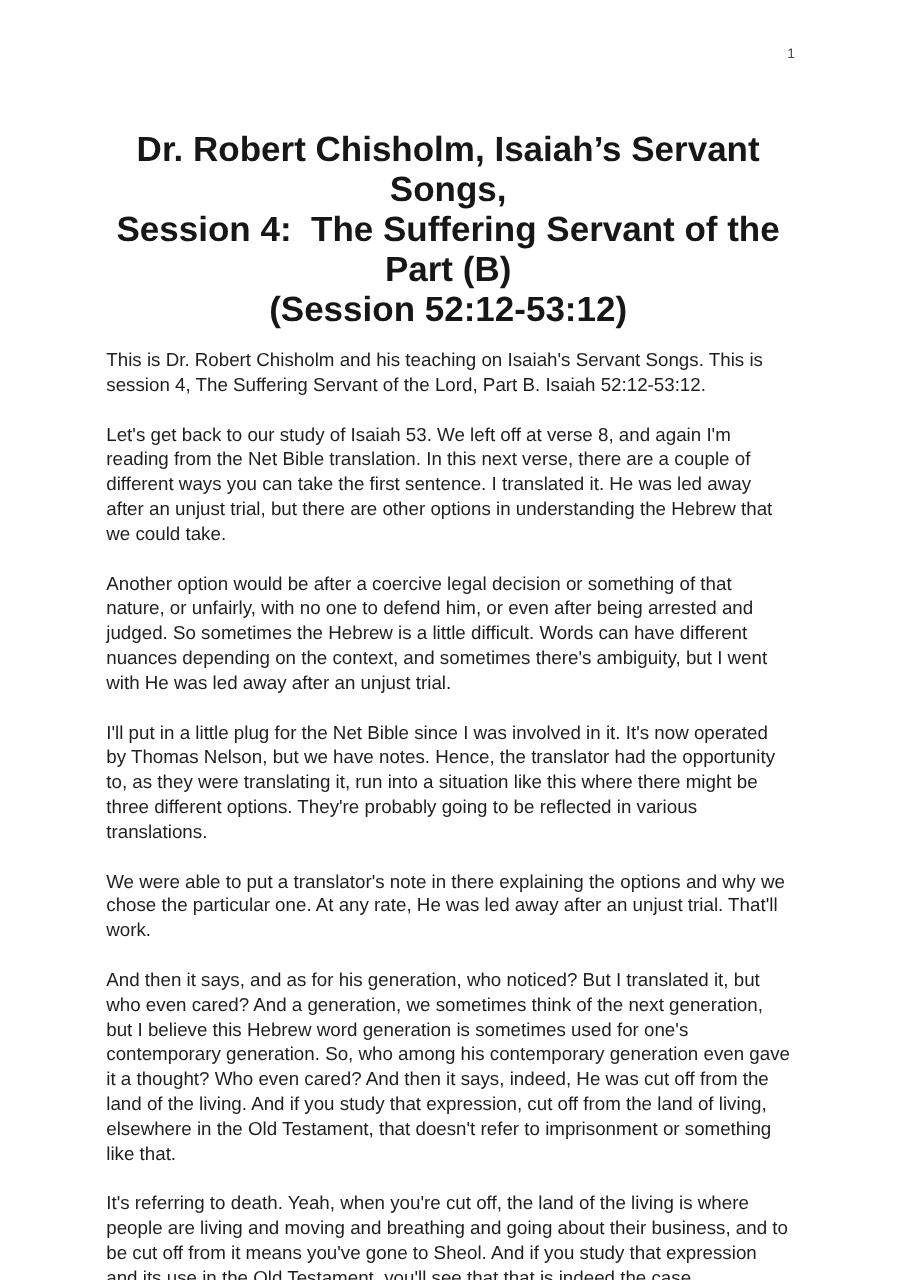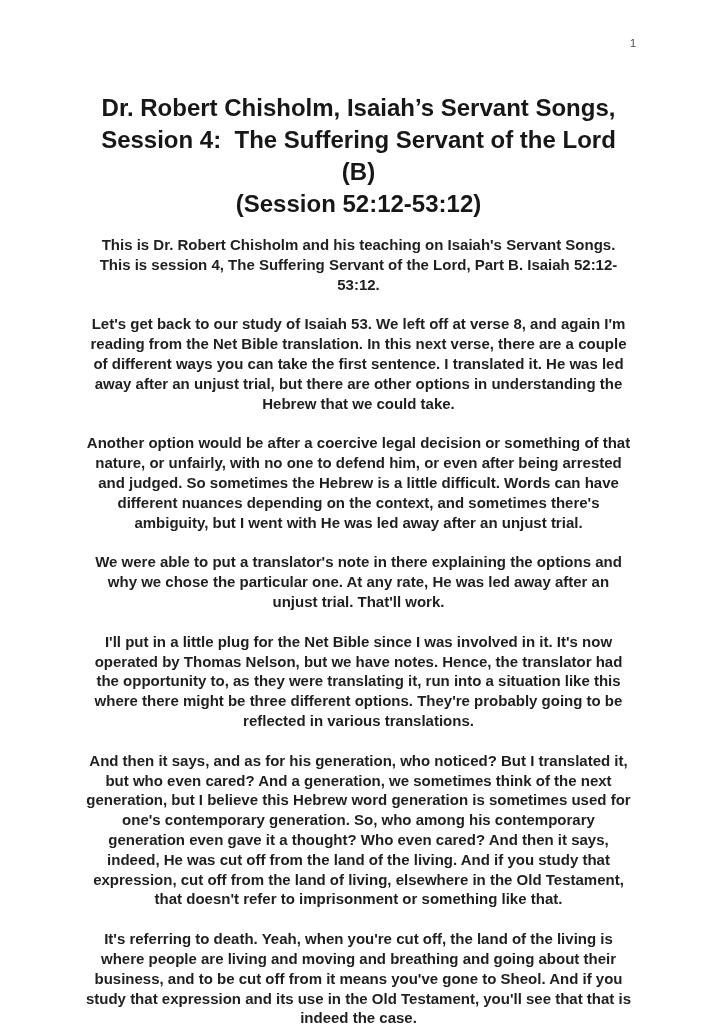--- a/index.html
+++ b/index.html
@@ -20,60 +20,59 @@
   }
   .page-number {
     position: absolute;
     top: 36px;
     right: 88px;
     font-size: 11px;
     line-height: 14px;
     color: #4a4a4a;
   }
   .doc-title {
-    margin: 4px 0 15px 0;
+    margin: 16px 0 15px 0;
     text-align: center;
-    font-size: 24px;
+    font-size: 28px;
     font-weight: bold;
     line-height: 32px;
     color: #171717;
   }
   .title-line {
     display: block;
     white-space: pre-wrap;
   }
   .body-para {
     margin: 0 0 20px 0;
     font-size: 15px;
     line-height: 19.8px;
-    text-align: center;
+    text-align: left;
     color: #1f1f1f;
-    font-weight: bold;
   }
 </style>
 </head>
 <body>
 
 <div class="sheet">
 
   <div class="page-number">1</div>
 
   <h1 class="doc-title">
     <span class="title-line">Dr. Robert Chisholm, Isaiah’s Servant Songs,</span>
-    <span class="title-line">Session 4:  The Suffering Servant of the Lord (B)</span>
+    <span class="title-line">Session 4:  The Suffering Servant of the Part (B)</span>
     <span class="title-line">(Session 52:12-53:12)</span>
   </h1>
 
   <p class="body-para">This is Dr. Robert Chisholm and his teaching on Isaiah's Servant Songs. This is session 4, The Suffering Servant of the Lord, Part B. Isaiah 52:12-53:12.</p>
 
   <p class="body-para">Let's get back to our study of Isaiah 53. We left off at verse 8, and again I'm reading from the Net Bible translation. In this next verse, there are a couple of different ways you can take the first sentence. I translated it. He was led away after an unjust trial, but there are other options in understanding the Hebrew that we could take.</p>
 
   <p class="body-para">Another option would be after a coercive legal decision or something of that nature, or unfairly, with no one to defend him, or even after being arrested and judged. So sometimes the Hebrew is a little difficult. Words can have different nuances depending on the context, and sometimes there's ambiguity, but I went with He was led away after an unjust trial.</p>
 
+  <p class="body-para">I'll put in a little plug for the Net Bible since I was involved in it. It's now operated by Thomas Nelson, but we have notes. Hence, the translator had the opportunity to, as they were translating it, run into a situation like this where there might be three different options. They're probably going to be reflected in various translations.</p>
+
   <p class="body-para">We were able to put a translator's note in there explaining the options and why we chose the particular one. At any rate, He was led away after an unjust trial. That'll work.</p>
-
-  <p class="body-para">I'll put in a little plug for the Net Bible since I was involved in it. It's now operated by Thomas Nelson, but we have notes. Hence, the translator had the opportunity to, as they were translating it, run into a situation like this where there might be three different options. They're probably going to be reflected in various translations.</p>
 
   <p class="body-para">And then it says, and as for his generation, who noticed? But I translated it, but who even cared? And a generation, we sometimes think of the next generation, but I believe this Hebrew word generation is sometimes used for one's contemporary generation. So, who among his contemporary generation even gave it a thought? Who even cared? And then it says, indeed, He was cut off from the land of the living. And if you study that expression, cut off from the land of living, elsewhere in the Old Testament, that doesn't refer to imprisonment or something like that.</p>
 
   <p class="body-para">It's referring to death. Yeah, when you're cut off, the land of the living is where people are living and moving and breathing and going about their business, and to be cut off from it means you've gone to Sheol. And if you study that expression and its use in the Old Testament, you'll see that that is indeed the case.</p>
 
 </div>
 
 </body></html>

